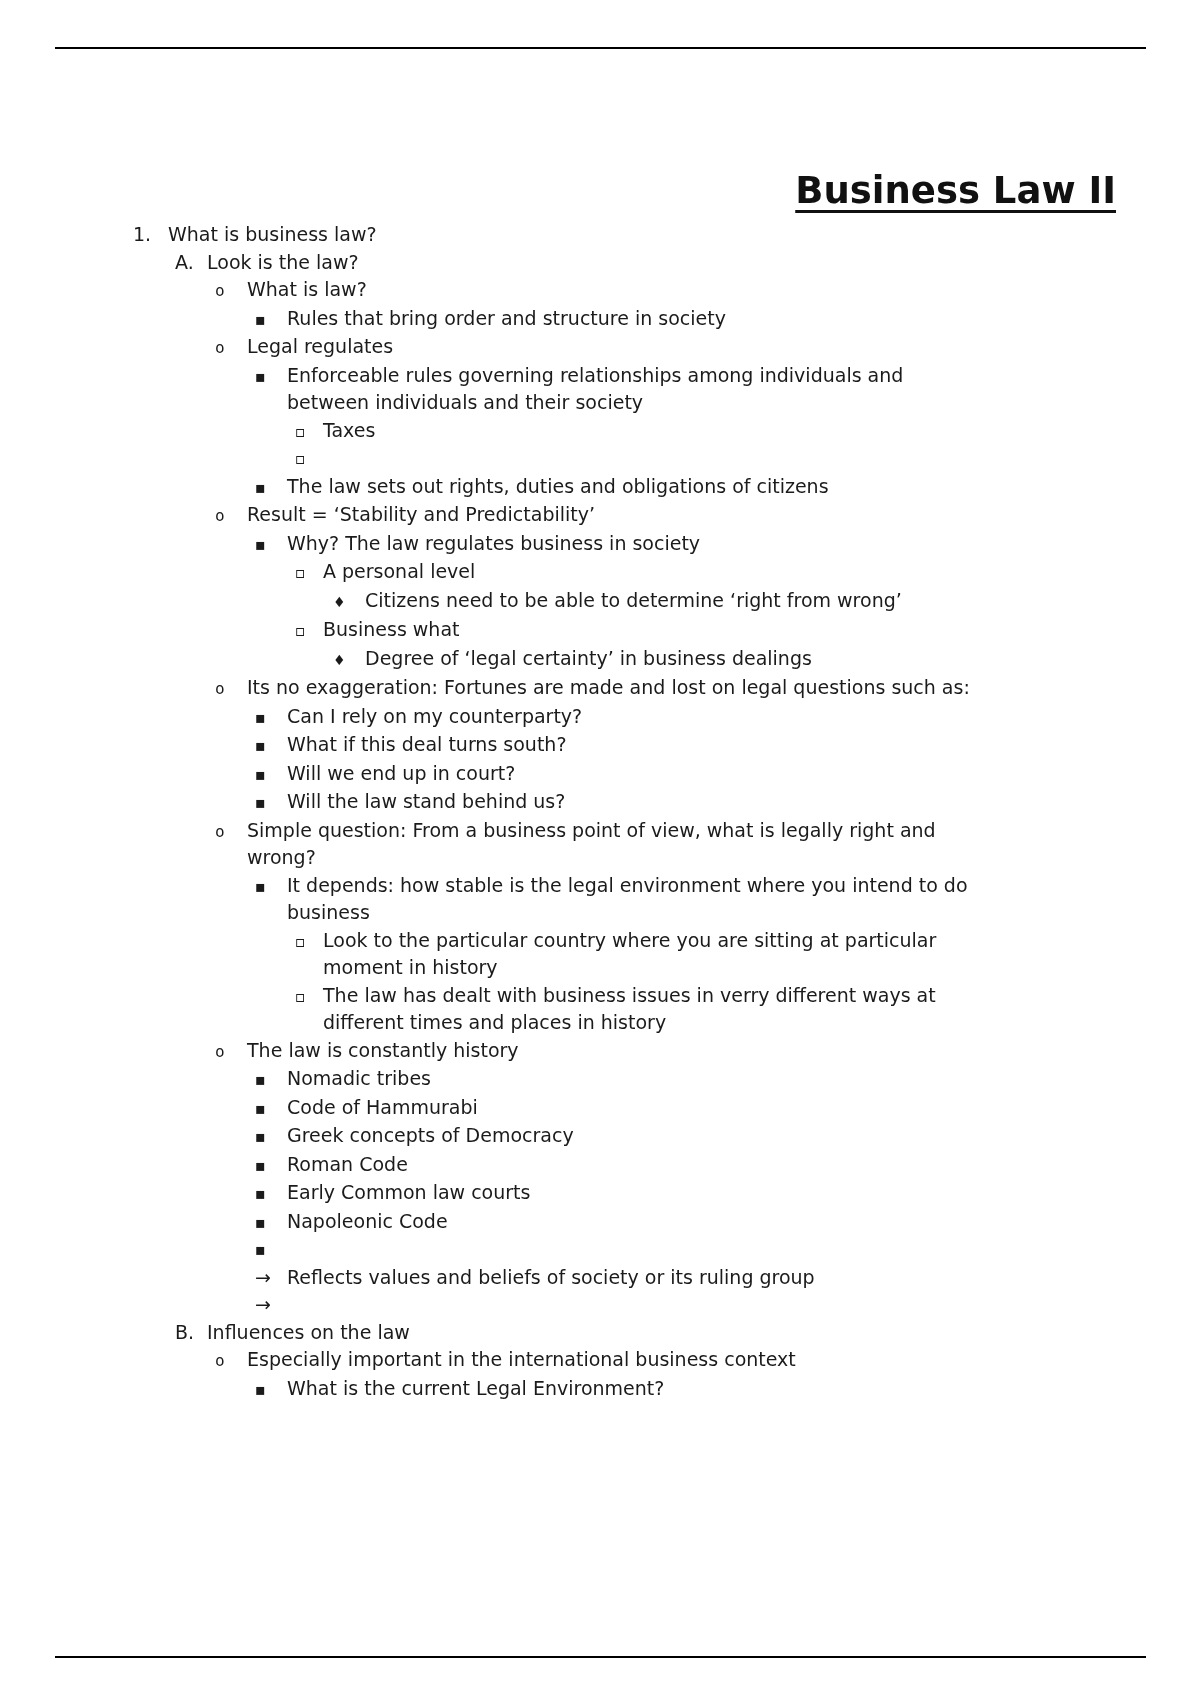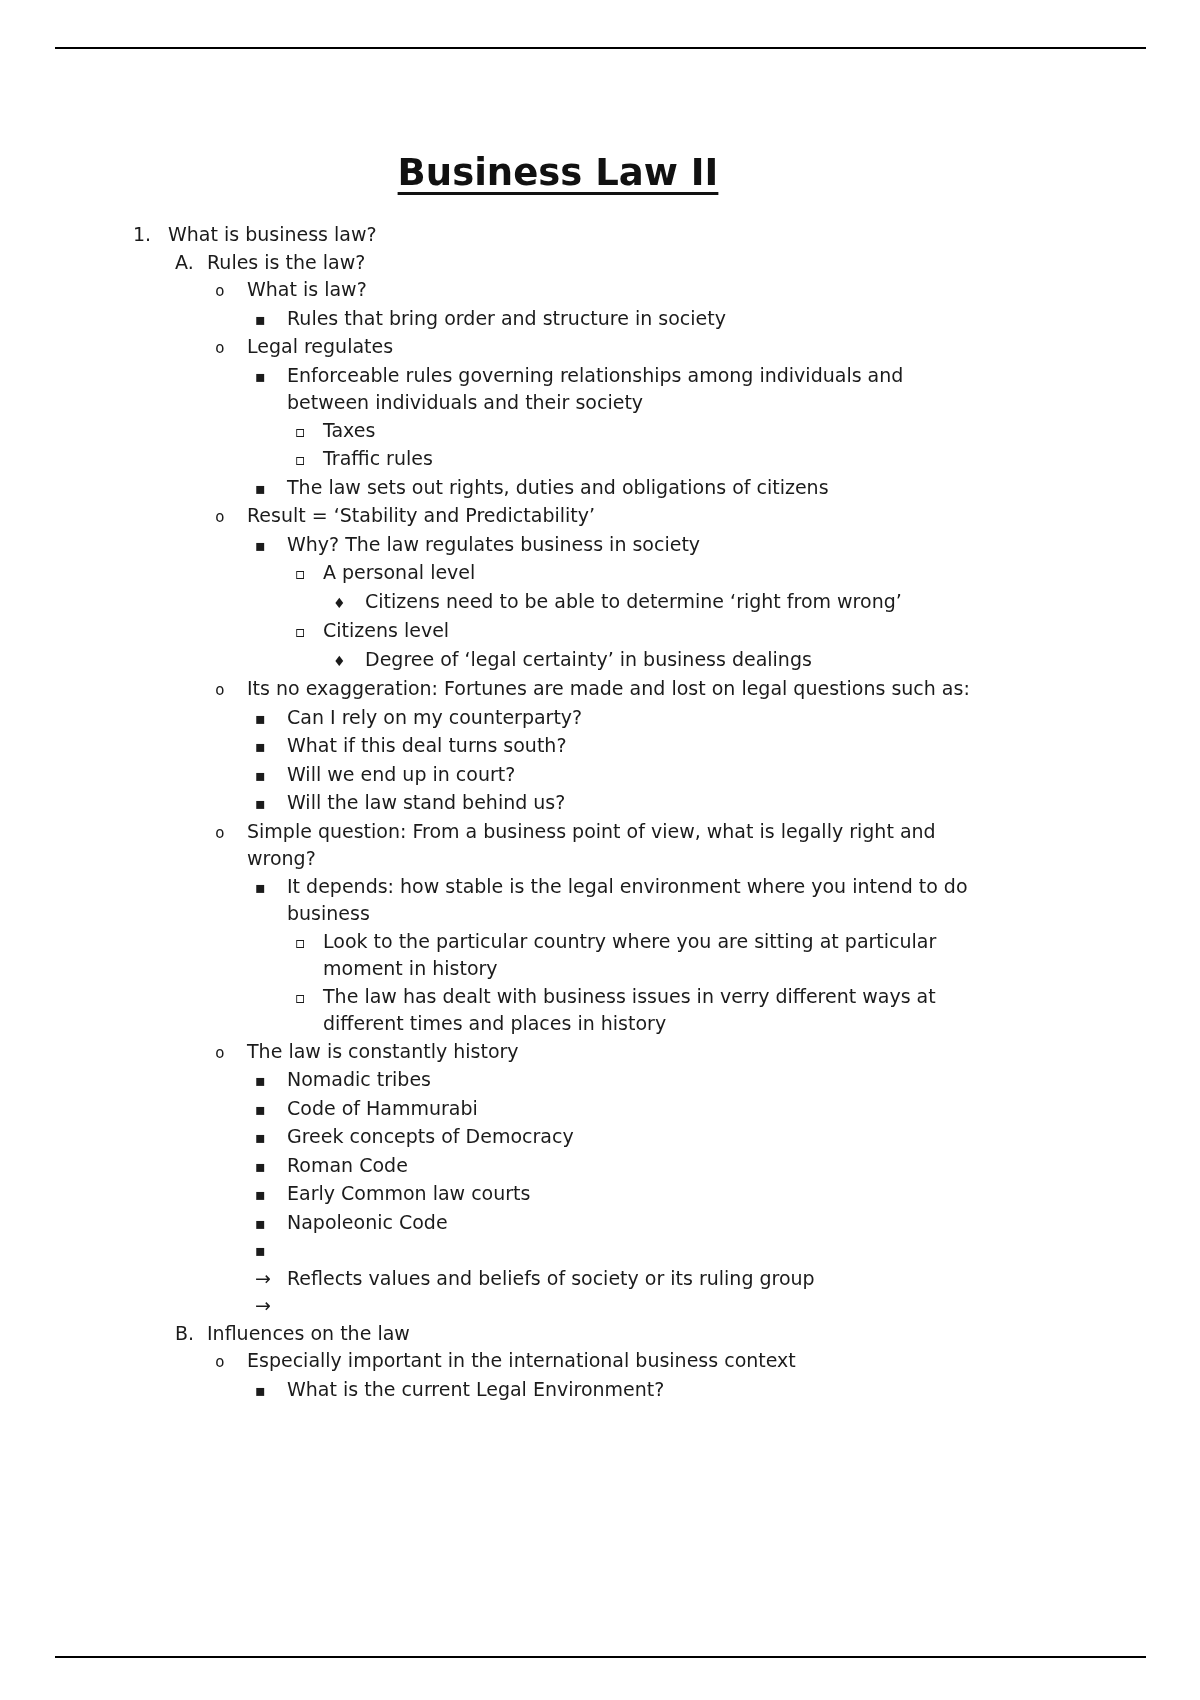--- a/index.html
+++ b/index.html
@@ -20,24 +20,24 @@
     position: absolute;
     left: 55px;
     width: 1091px;
     border-top: 2px solid #000000;
   }
   .rule-top { top: 47px; }
   .rule-bottom { top: 1656px; }
 
   .title {
     position: absolute;
-    top: 126px;
+    top: 144px;
     left: 0;
     width: 1116px; 
-    text-align: center;
+    text-align: right;
     font-size: 37px;
     font-weight: bold;
     text-decoration: underline;
     text-decoration-thickness: 3px;
     text-underline-offset: 7px;
     color: #111111;
   }
 
   .outline {
     position: absolute;
@@ -84,21 +84,21 @@
 
   <h1 class="title">Business Law II</h1>
 
   <div class="outline">
       <div class="line l1 k-number">
         <span class="marker">1.</span>
         <span class="text">What is business law?</span>
       </div>
       <div class="line l2 k-alpha">
         <span class="marker">A.</span>
-        <span class="text">Rules is the law?</span>
+        <span class="text">Look is the law?</span>
       </div>
       <div class="line l3 k-circle">
         <span class="marker">o</span>
         <span class="text">What is law?</span>
       </div>
       <div class="line l4 k-square">
         <span class="marker">▪</span>
         <span class="text">Rules that bring order and structure in society</span>
       </div>
       <div class="line l3 k-circle">
@@ -108,21 +108,20 @@
       <div class="line l4 k-square">
         <span class="marker">▪</span>
         <span class="text">Enforceable rules governing relationships among individuals and between individuals and their society</span>
       </div>
       <div class="line l5 k-square-open">
         <span class="marker">▫</span>
         <span class="text">Taxes</span>
       </div>
       <div class="line l5 k-square-open">
         <span class="marker">▫</span>
-        <span class="text">Traffic rules</span>
       </div>
       <div class="line l4 k-square">
         <span class="marker">▪</span>
         <span class="text">The law sets out rights, duties and obligations of citizens</span>
       </div>
       <div class="line l3 k-circle">
         <span class="marker">o</span>
         <span class="text">Result = ‘Stability and Predictability’</span>
       </div>
       <div class="line l4 k-square">
@@ -132,21 +131,21 @@
       <div class="line l5 k-square-open">
         <span class="marker">▫</span>
         <span class="text">A personal level</span>
       </div>
       <div class="line l6 k-diamond">
         <span class="marker">♦</span>
         <span class="text">Citizens need to be able to determine ‘right from wrong’</span>
       </div>
       <div class="line l5 k-square-open">
         <span class="marker">▫</span>
-        <span class="text">Citizens level</span>
+        <span class="text">Business what</span>
       </div>
       <div class="line l6 k-diamond">
         <span class="marker">♦</span>
         <span class="text">Degree of ‘legal certainty’ in business dealings</span>
       </div>
       <div class="line l3 k-circle">
         <span class="marker">o</span>
         <span class="text">Its no exaggeration: Fortunes are made and lost on legal questions such as:</span>
       </div>
       <div class="line l4 k-square">

